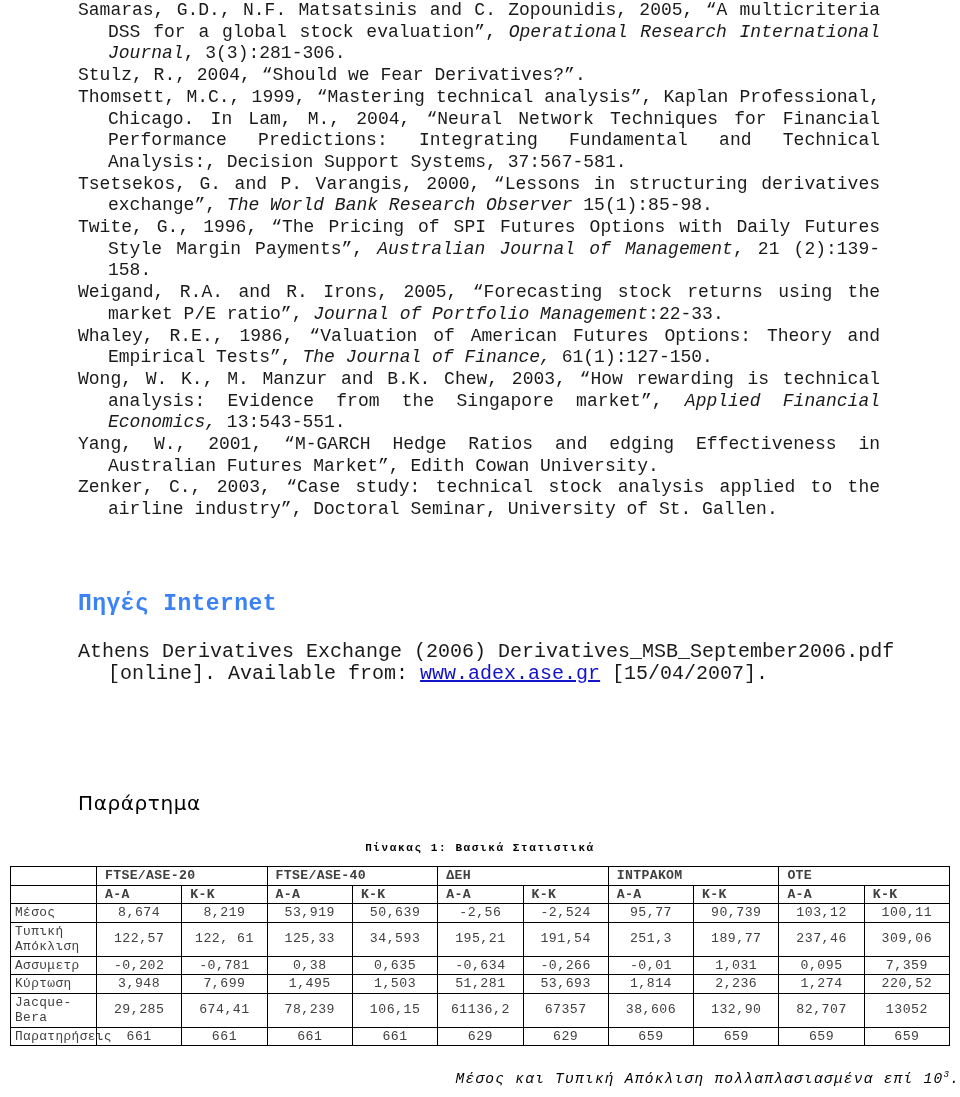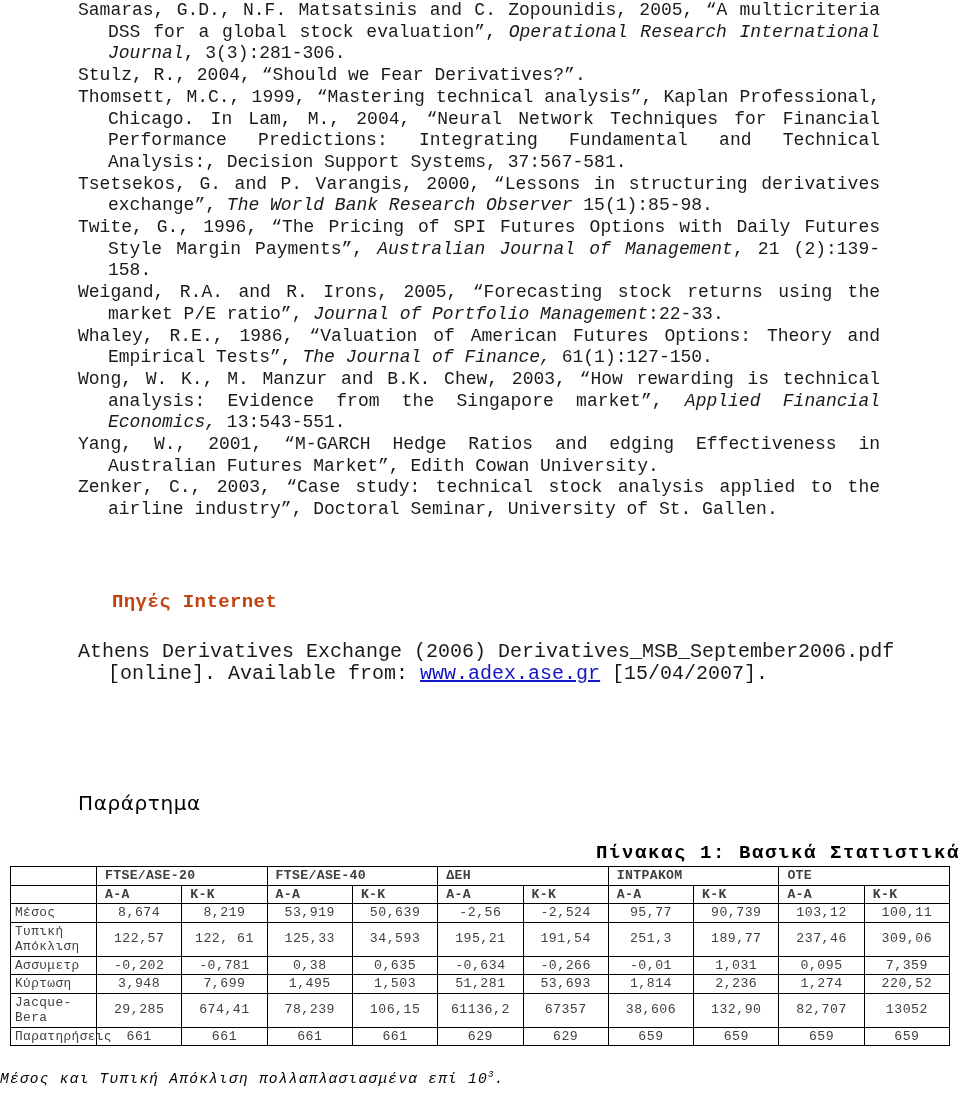--- a/index.html
+++ b/index.html
@@ -45,25 +45,24 @@
   .ref i, .ital {
     font-style: italic;
   }
 
   
   .h-sources {
     position: absolute;
     left: 78px;
     top: 591px;
     font-family: "Liberation Mono", "DejaVu Sans Mono", monospace;
-    font-size: 19px;
+    font-size: 23px;
     font-weight: bold;
     letter-spacing: 0.4px;
-    color: #c2410c;
-    margin-left: 34px;
+    color: #3b82f6;
   }
   .sources-body {
     position: absolute;
     left: 78px;
     top: 641px;
     width: 802px;
     font-family: "Liberation Mono", "DejaVu Sans Mono", monospace;
     font-size: 20px;
     line-height: 21.7px;
     padding-left: 30px;
@@ -85,23 +84,23 @@
     letter-spacing: 0.6px;
     color: #000;
   }
 
   
   .table-title {
     position: absolute;
     left: 0;
     top: 842px;
     width: 960px;
-    text-align: right;
-    font-family: "Liberation Mono", "DejaVu Sans Mono", monospace;
-    font-size: 19px;
+    text-align: center;
+    font-family: "Liberation Mono", "DejaVu Sans Mono", monospace;
+    font-size: 11px;
     font-weight: bold;
     letter-spacing: 1.6px;
   }
 
   table.stats {
     position: absolute;
     left: 10px;
     top: 866px;
     width: 940px;
     border-collapse: collapse;
@@ -136,21 +135,21 @@
     margin-top: 12px;
   }
   .c0 { width: 86px; }
   .cd { width: 85.3px; }
 
   .table-note {
     position: absolute;
     left: 0;
     top: 1070px;
     width: 960px;
-    text-align: left;
+    text-align: right;
     font-family: "Liberation Mono", "DejaVu Sans Mono", monospace;
     font-size: 14.6px;
     font-style: italic;
     letter-spacing: 1.2px;
   }
   .table-note sup { font-size: 9px; }
 </style>
 </head>
 <body>
 

